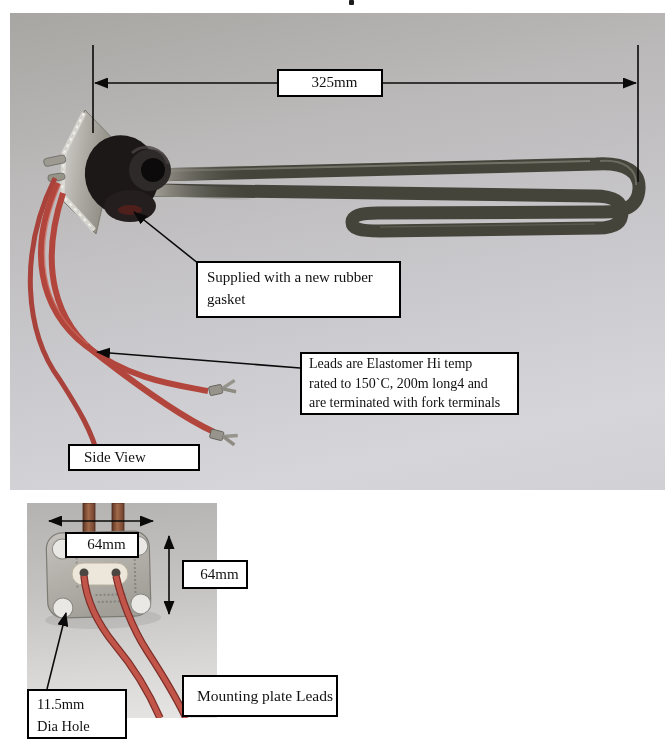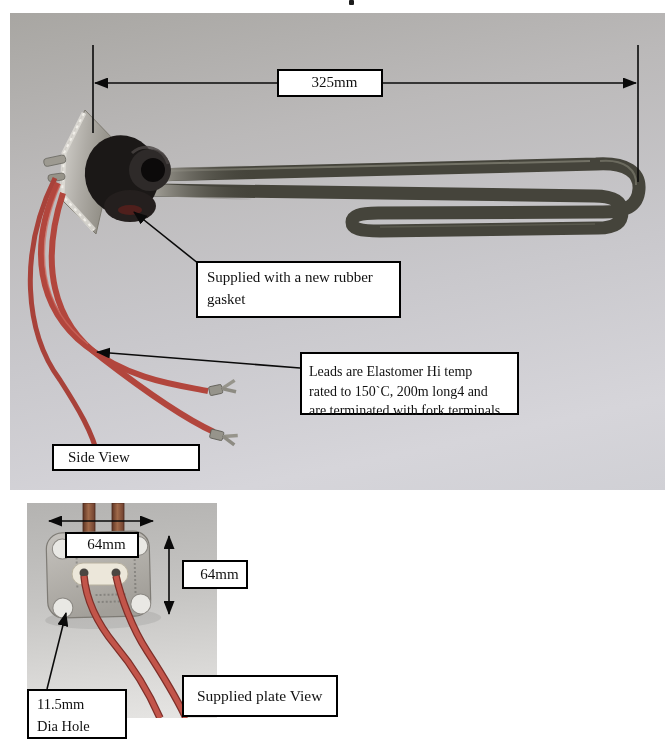--- a/index.html
+++ b/index.html
@@ -11,22 +11,22 @@
   .photo2{left:27px;top:503px;width:190px;height:215px;
       background:linear-gradient(175deg,#b4b3b1 0%,#c6c5c3 45%,#dbdad8 80%,#e6e5e3 100%);}
   svg{display:block;}
   .overlay{position:absolute;left:0;top:0;width:668px;height:751px;pointer-events:none;}
   .box{position:absolute;background:#fff;border:2px solid #000;box-sizing:border-box;
        white-space:pre-line;line-height:1.45;}
   .flexc{display:flex;align-items:center;justify-content:center;padding-left:9px;}
   .flexl{display:flex;align-items:center;justify-content:flex-start;}
   .b325{left:277px;top:69px;width:106px;height:28px;font-size:15px;}
   .bgasket{left:196px;top:261px;width:205px;height:57px;font-size:15px;padding:4px 9px;}
-  .bleads{left:300px;top:352px;width:219px;height:63px;font-size:14px;padding:8px 7px;line-height:1.4;}
-  .bside{left:52px;top:444px;width:148px;height:27px;font-size:15px;padding-left:14px;}
+  .bleads{left:300px;top:352px;width:219px;height:63px;font-size:14px;padding:0 7px;line-height:1.4;}
+  .bside{left:68px;top:444px;width:132px;height:27px;font-size:15px;padding-left:14px;}
   .b64a{left:65px;top:532px;width:74px;height:26px;font-size:15px;}
   .b64b{left:182px;top:560px;width:66px;height:29px;font-size:15px;}
   .bhole{left:27px;top:689px;width:100px;height:50px;font-size:14.5px;padding:3px 8px;line-height:1.5;}
   .bmount{left:182px;top:675px;width:156px;height:42px;font-size:15.5px;padding-left:13px;}
   .remnant{position:absolute;left:349px;top:0;width:5px;height:5px;background:#1c1c1c;border-radius:1px;}
 </style>
 </head>
 <body>
 
 <div class="page">
@@ -176,15 +176,15 @@
 
   <div class="box flexl bside">Side View</div>
 
   <div class="box flexc b64a">64mm</div>
 
   <div class="box flexc b64b">64mm</div>
 
   <div class="box bhole">11.5mm
 Dia Hole</div>
 
-  <div class="box flexl bmount">Supplied plate View</div>
+  <div class="box flexl bmount">Mounting plate Leads</div>
 
 </div>
 
 </body></html>

